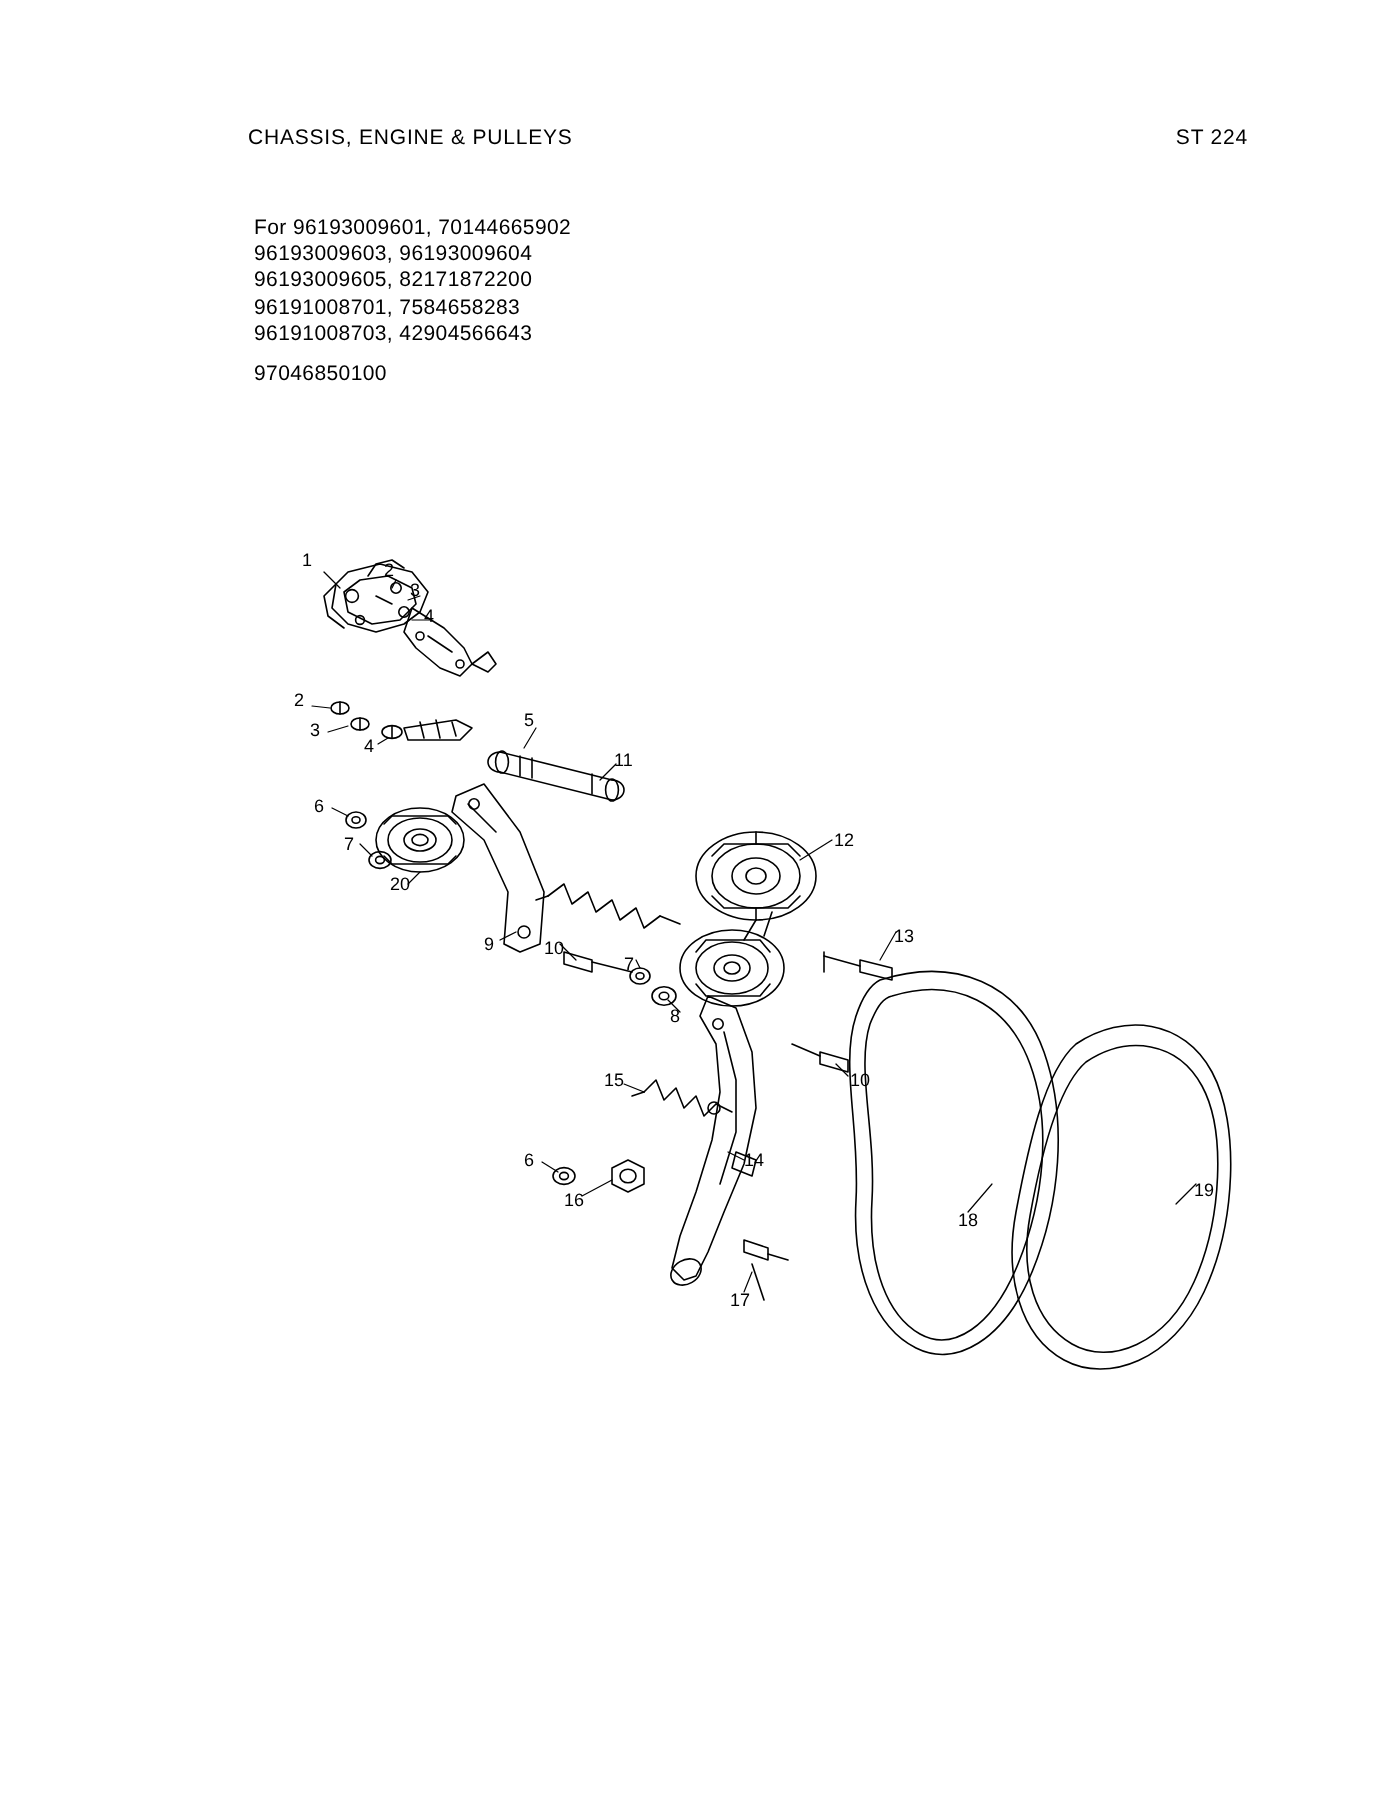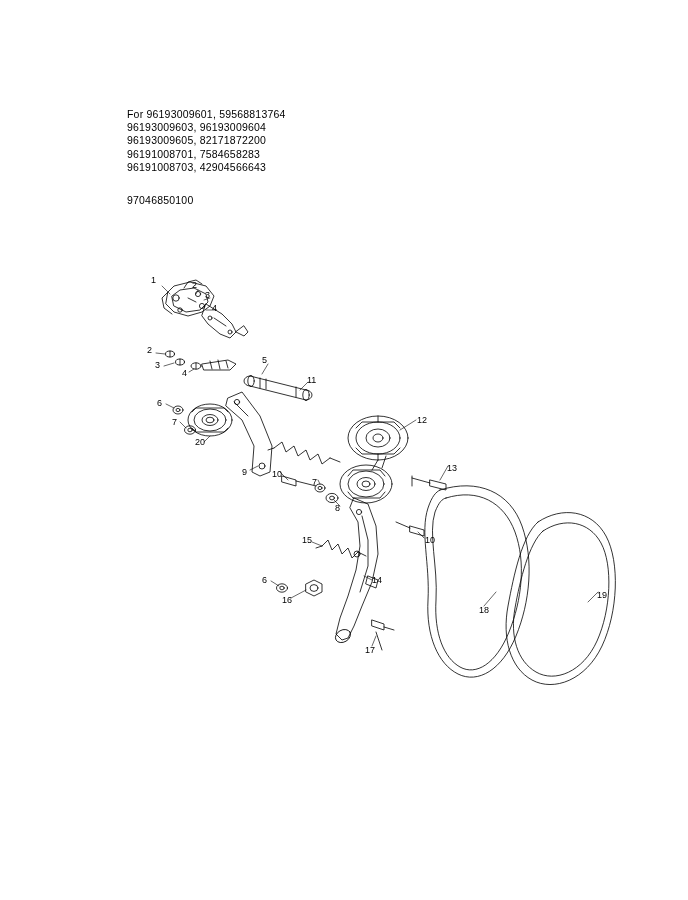--- a/index.html
+++ b/index.html
@@ -46,21 +46,21 @@
     left: 127px;
     top: 108px;
     font-size: 10.5px;
     line-height: 13.2px;
     letter-spacing: 0.2px;
   }
   .model-block div {
     white-space: nowrap;
   }
   .model-block .spaced {
-    margin-top: 20px;
+    margin-top: 7px;
   }
   .figure {
     position: absolute;
     left: 110px;
     top: 240px;
     width: 540px;
     height: 470px;
   }
   .figure svg {
     display: block;
@@ -69,23 +69,27 @@
     font-family: "Liberation Sans", sans-serif;
     font-size: 9px;
     fill: #000000;
   }
 </style>
 </head>
 <body>
 
 <div class="page">
 
+  <div class="header">
+    <div class="header-title">CHASSIS, ENGINE &amp; PULLEYS</div>
+    <div class="header-code">ST 224</div>
+  </div>
 
   <div class="model-block">
-    <div>For 96193009601, 59568813764</div>
+    <div>For 96193009601, 70144665902</div>
     <div>96193009603, 96193009604</div>
     <div>96193009605, 82171872200</div>
     <div>96191008701, 7584658283</div>
     <div>96191008703, 42904566643</div>
     <div class="spaced">97046850100</div>
   </div>
 
   <div class="figure">
     <svg width="540" height="470" viewBox="0 0 540 470" xmlns="http://www.w3.org/2000/svg">
       <g fill="none" stroke="#000000" stroke-width="0.8" stroke-linejoin="round" stroke-linecap="round">

